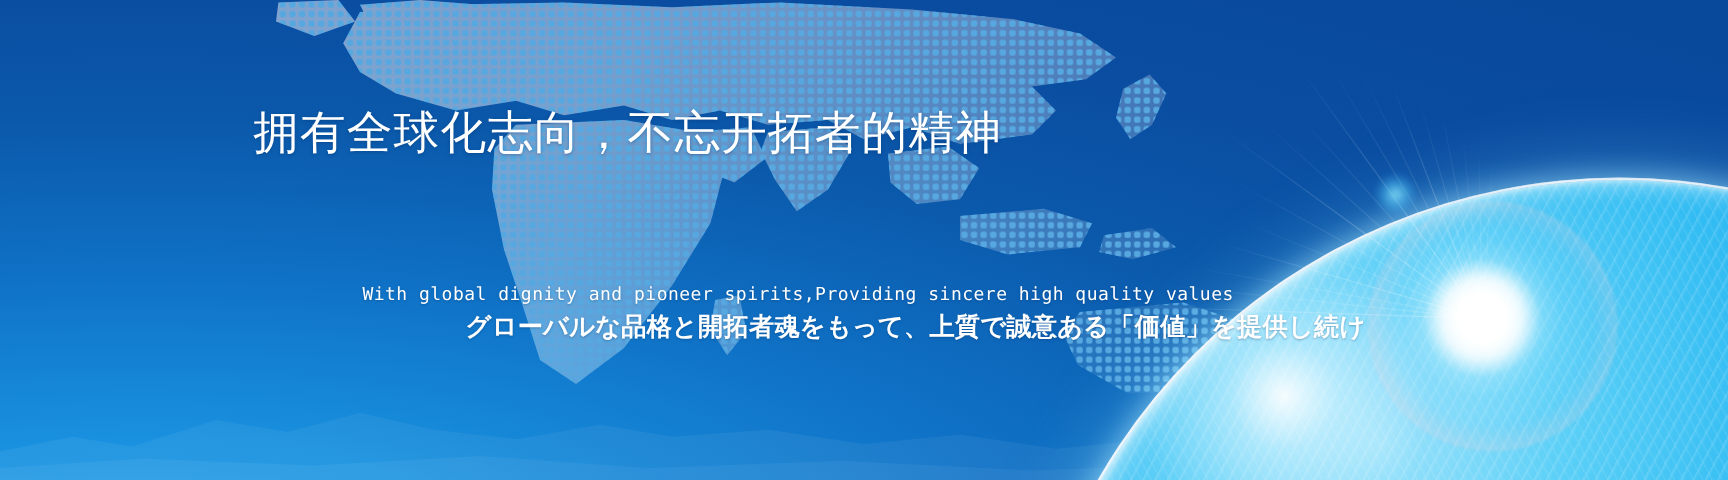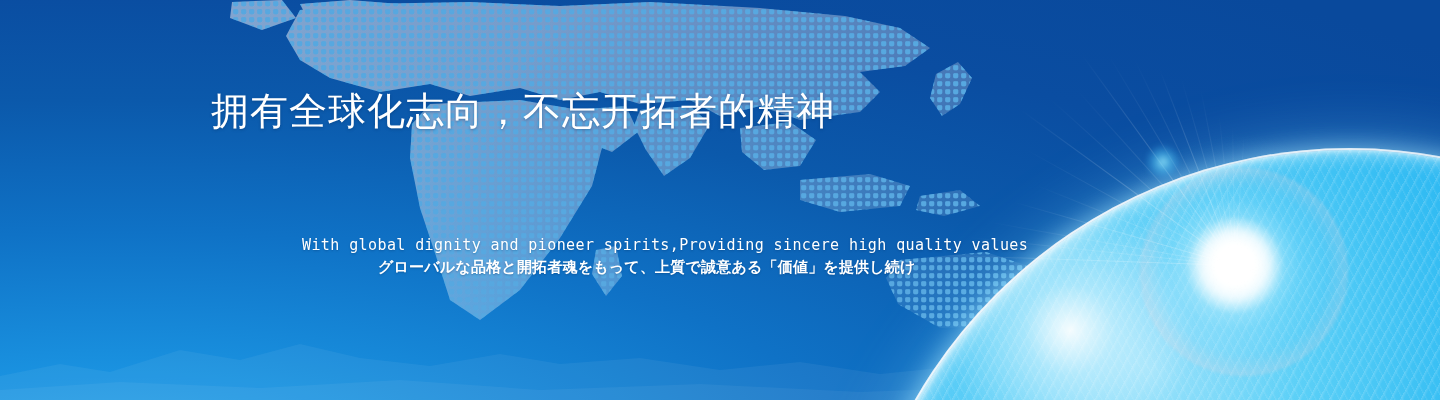--- a/index.html
+++ b/index.html
@@ -223,25 +223,25 @@
     color: #ffffff;
     font-family: "DejaVu Sans Mono", "Liberation Mono", monospace;
     font-size: 15px;
     letter-spacing: 0.4px;
     white-space: nowrap;
     text-shadow: 0 1px 2px rgba(5,45,95,0.35);
     margin-top: 30px;
   }
   .subline-jp {
     position: absolute;
-    left: 378px;
+    left: 388px;
     top: 258px;
     color: #ffffff;
     font-family: Liberation Sans, sans-serif;
-    font-size: 15px;
+    font-size: 21px;
     font-weight: 700;
     letter-spacing: 0.2px;
     white-space: nowrap;
     text-shadow: 0 1px 2px rgba(5,45,95,0.35);
   }
 </style>
 </head>
 <body>
 
 <div id="banner">

